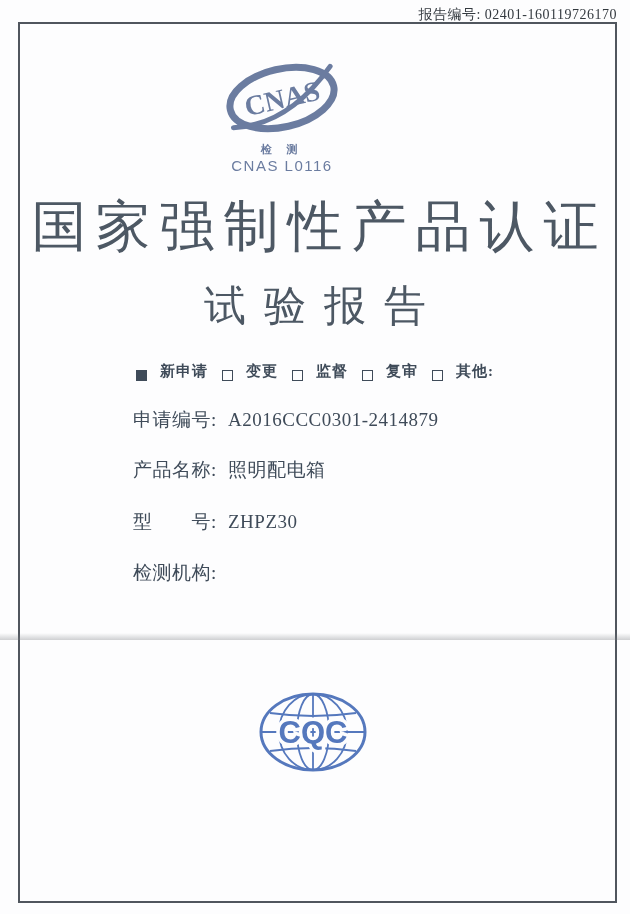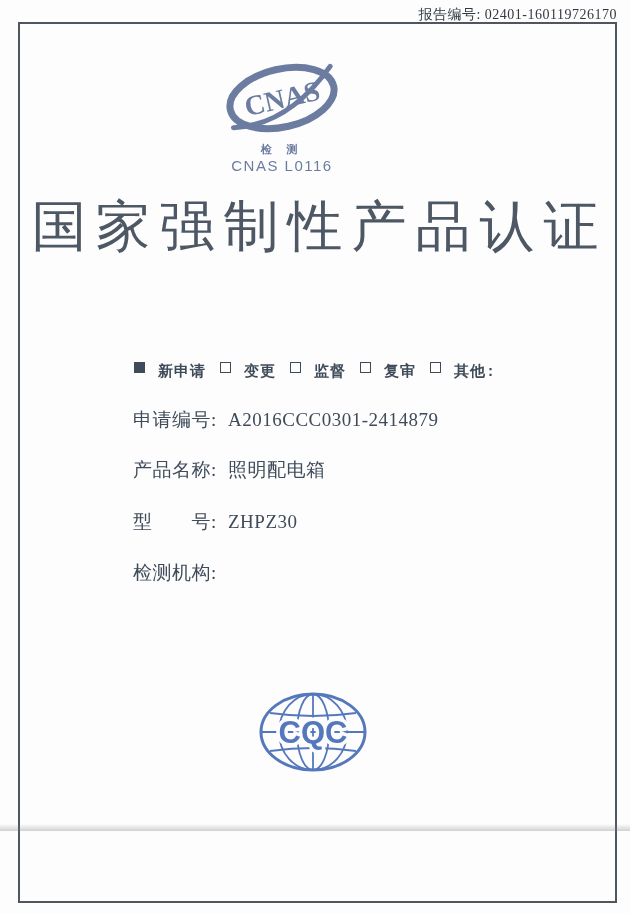--- a/index.html
+++ b/index.html
@@ -8,21 +8,21 @@
     --frame:#50565e;
   }
   *{margin:0;padding:0;box-sizing:border-box;}
   html,body{width:630px;height:914px;}
   body{
     background:#fdfdfe;
     font-family:"Liberation Serif","DejaVu Serif",serif;
     color:var(--ink);
     overflow:hidden;
   }
-  .page{position:relative;width:630px;height:831px;background:#fdfdfe;}
+  .page{position:relative;width:630px;height:640px;background:#fdfdfe;}
   .scan-shadow{position:absolute;left:0;bottom:0;width:100%;height:7px;
     background:linear-gradient(to bottom,rgba(0,0,0,0),rgba(120,124,128,.35));}
   .report-no{
     position:absolute;top:6px;right:13px;font-size:14px;color:var(--header-ink);
     letter-spacing:.5px;white-space:nowrap;
   }
   .frame{
     position:absolute;left:18px;top:22px;width:599px;height:881px;
     border:2px solid var(--frame);background:transparent;
   }
@@ -51,21 +51,21 @@
     position:absolute;top:278px;left:0;width:100%;text-align:center;
     font-size:42px;letter-spacing:18px;color:var(--title-ink);font-weight:500;
     text-indent:18px;
   }
   
   .check-row{
     position:absolute;top:362px;left:0;width:100%;
     display:flex;justify-content:center;gap:14px;
     font-size:15px;font-weight:600;color:var(--ink);letter-spacing:1px;
   }
-  .check-item{display:inline-flex;align-items:flex-start;gap:13px;white-space:nowrap;font-family:Liberation Mono, monospace;}
+  .check-item{display:inline-flex;align-items:flex-end;gap:13px;white-space:nowrap;}
   .box{width:11px;height:11px;border:1.5px solid var(--ink);display:inline-block;flex:none;}
   .box.checked{background:var(--ink);}
   
   .fields{position:absolute;left:133px;top:407px;width:430px;font-size:19px;color:var(--ink);}
   .f-row{display:flex;align-items:flex-end;margin-bottom:24px;line-height:26px;}
   .f-label{flex:none;width:95px;letter-spacing:.5px;}
   .f-value{letter-spacing:.5px;}
   .f-value .v2{display:block;}
   .row-1{margin-bottom:24px}
   .row-2{margin-bottom:26px}
@@ -90,20 +90,21 @@
         <ellipse class="cnas-stroke" cx="58" cy="38" rx="53" ry="29" stroke-width="7"></ellipse>
         <path class="cnas-stroke" stroke-width="5" stroke-linecap="round" d="M 4 56 Q 58 66 112 18"></path>
         <text class="cnas-fill" x="58" y="48" text-anchor="middle" font-family="Liberation Serif, serif" font-size="28" font-weight="bold">CNAS</text>
       </g>
     </svg>
     <div class="cnas-sub1">检 测</div>
     <div class="cnas-sub2">CNAS L0116</div>
   </div>
 
   <div class="title-1">国家强制性产品认证</div>
+  <div class="title-2">试验报告</div>
 
   <div class="check-row">
     <span class="check-item">
       <span class="box checked"></span>
       <span>新申请</span>
     </span>
     <span class="check-item">
       <span class="box"></span>
       <span>变更</span>
     </span>

